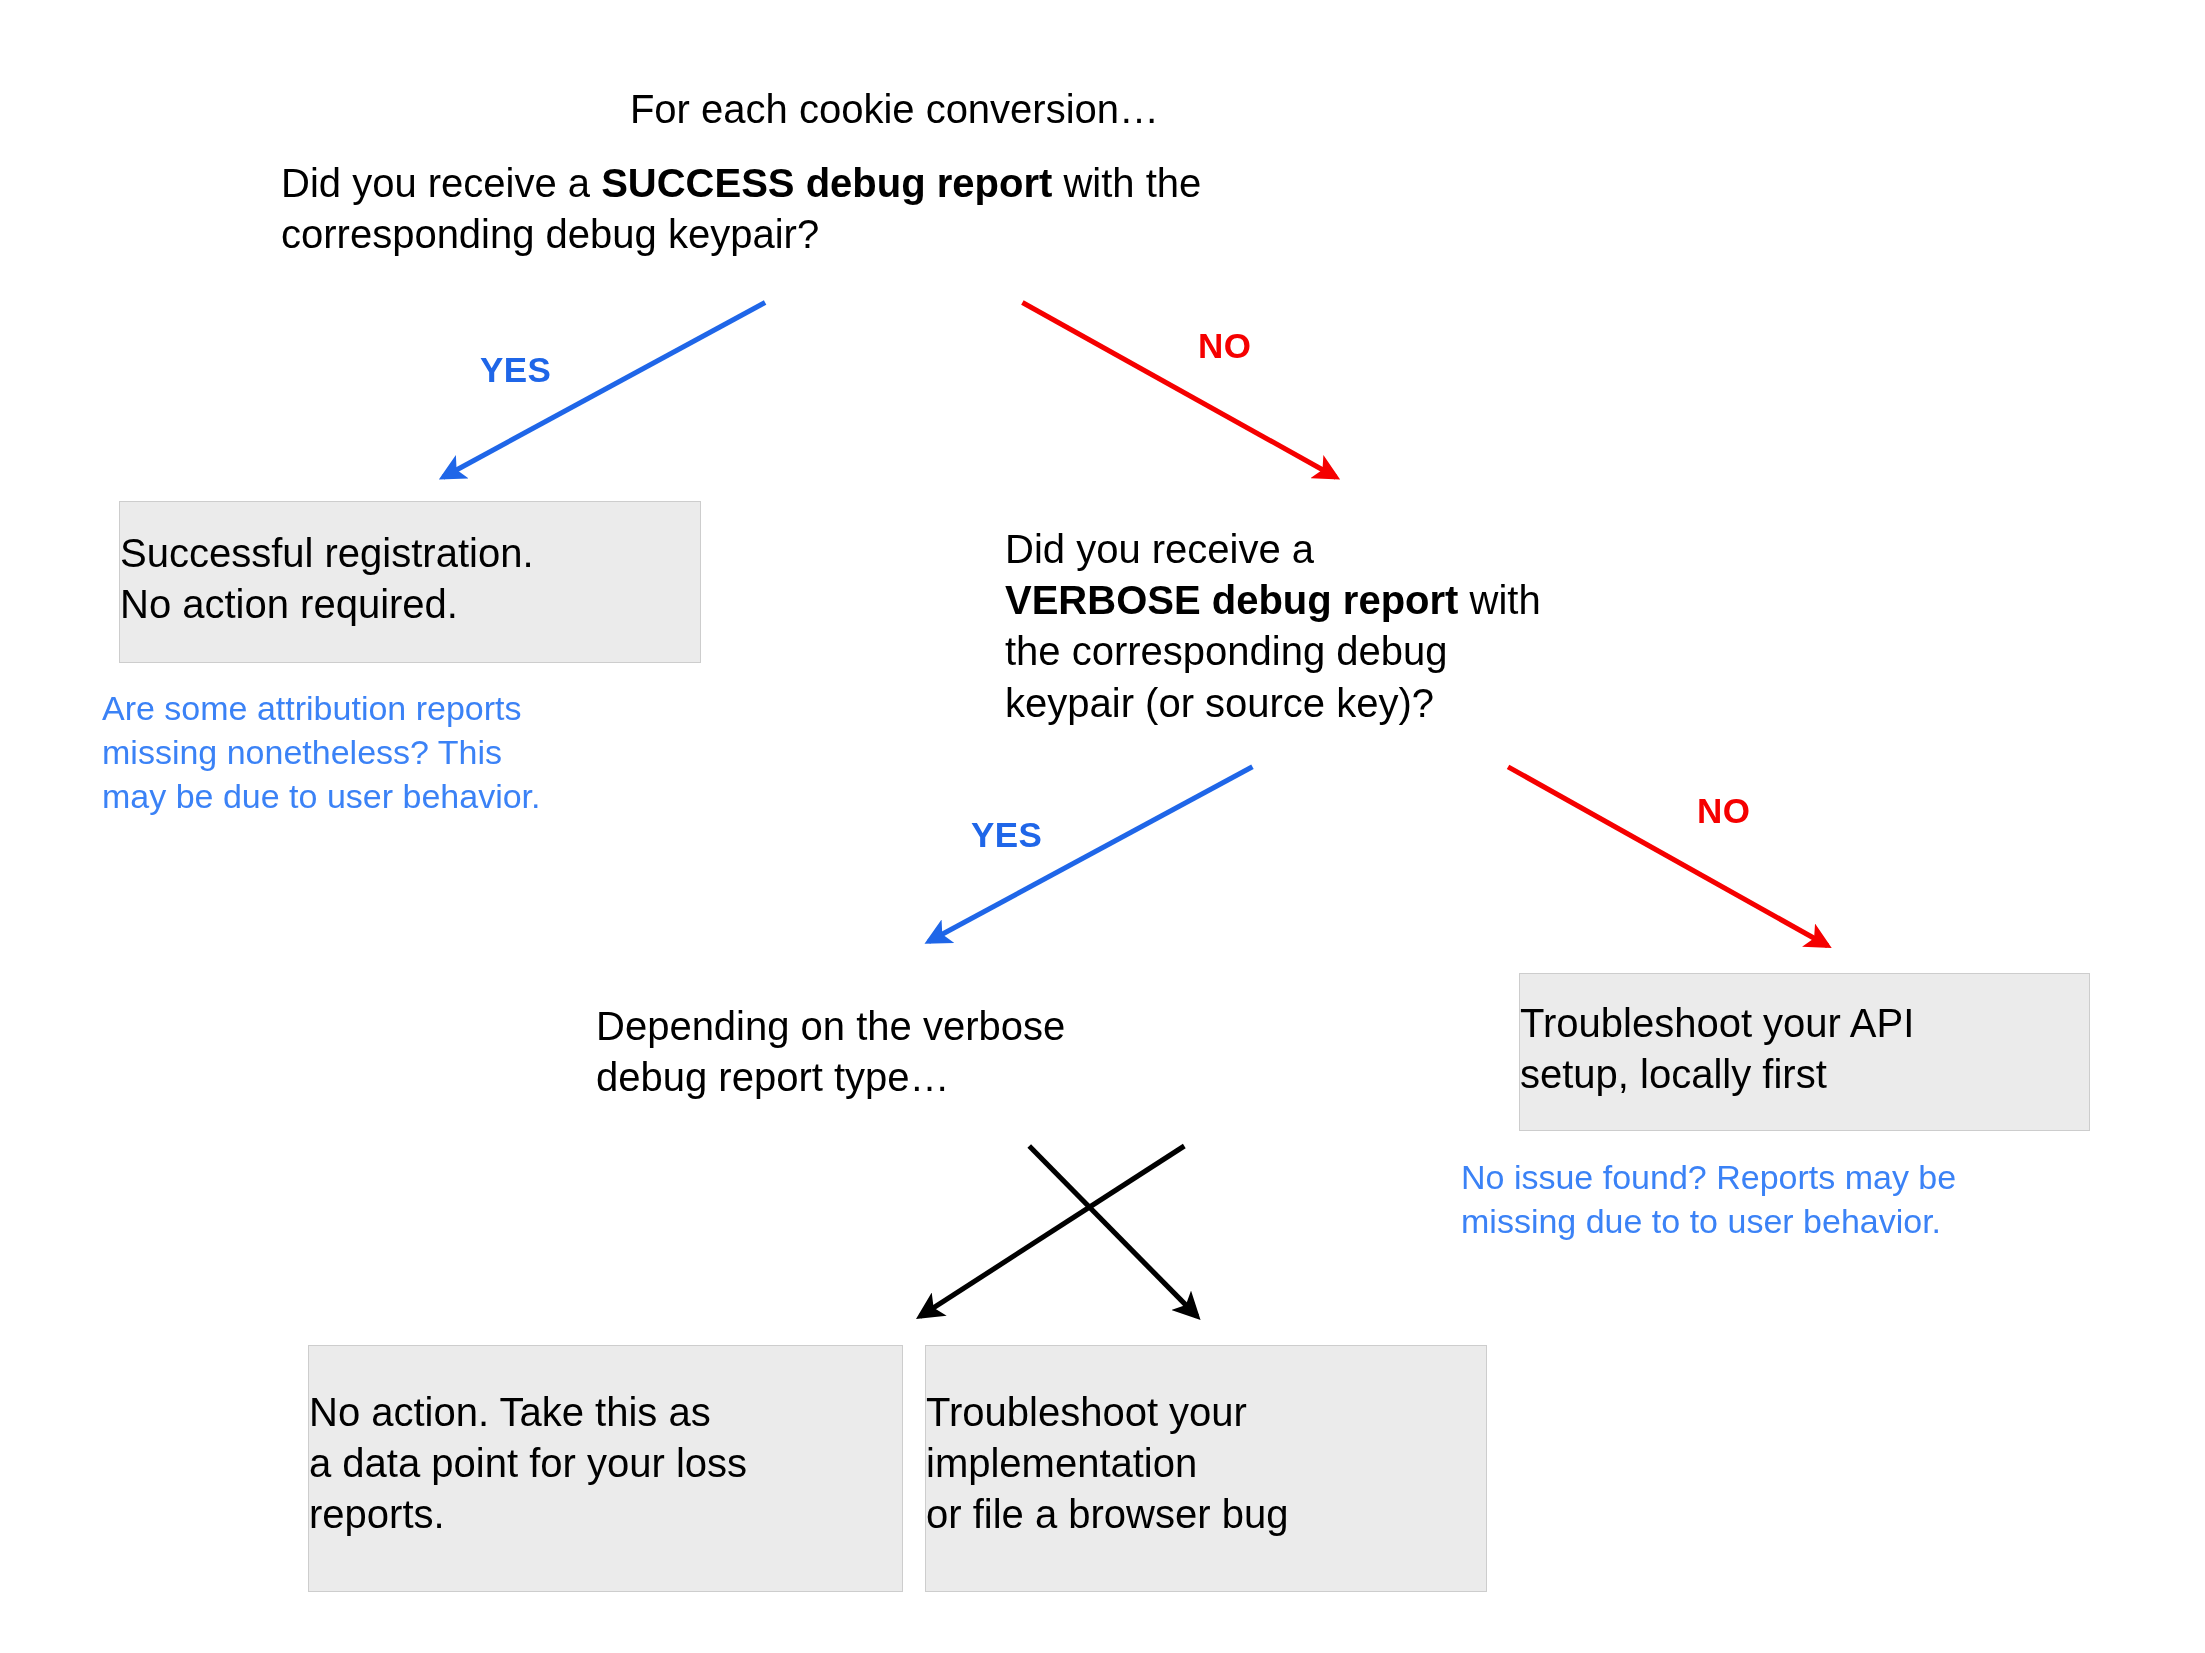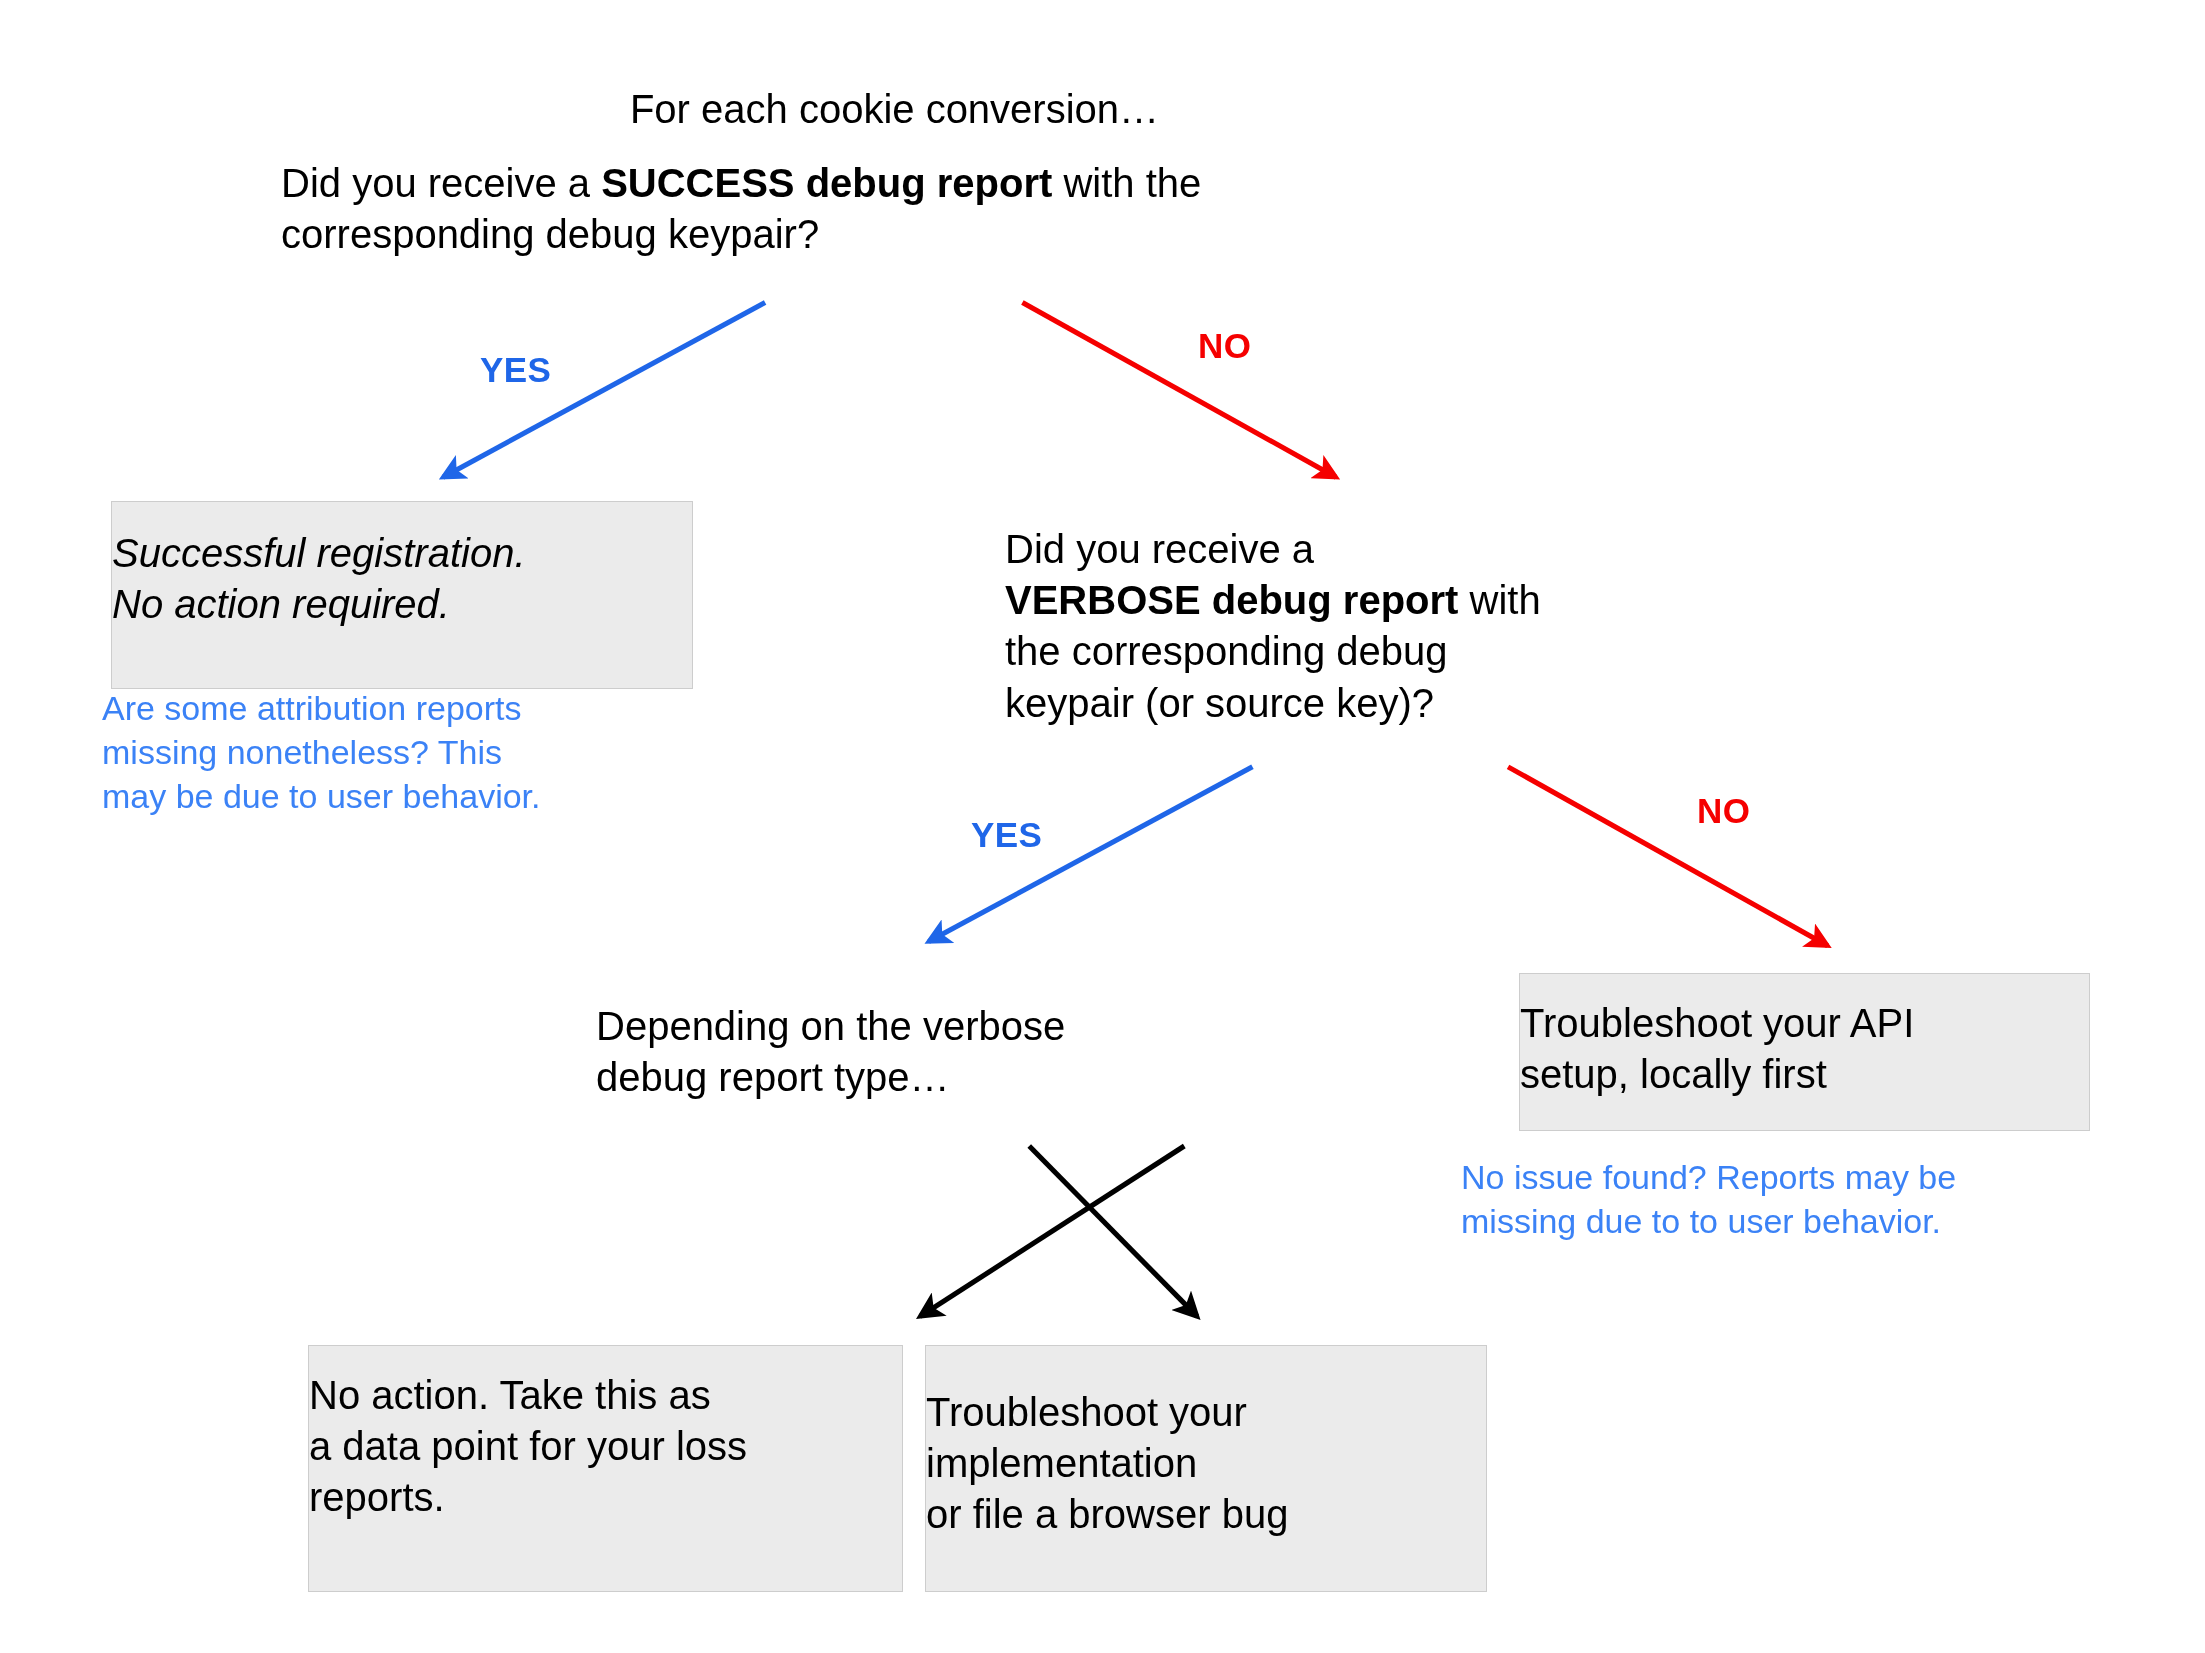--- a/index.html
+++ b/index.html
@@ -107,21 +107,21 @@
   <div class="node plain" style="left:281px; top:158px; width:1227px; height:119px; display:block;">
     <div>
       <span>Did you receive a </span><span class="em">SUCCESS debug report</span><span> with the</span>
     </div>
     <div>corresponding debug keypair?</div>
   </div>
 
   <div class="edge-label yes-label" style="left:480px; top:326px;">YES</div>
   <div class="edge-label no-label" style="left:1198px; top:326px;">NO</div>
 
-  <div class="node box" style="left:111px; top:501px; width:582px; height:188px; display:block; padding-top:25.6px;font-style:italic;">
+  <div class="node box" style="left:119px; top:501px; width:582px; height:162px; display:block; padding-top:25.6px;">
     <div>Successful registration.</div>
     <div>No action required.</div>
   </div>
 
   <div class="node caption" style="left:102px; top:686px; width:596px; height:145px; display:block;">
     <div>Are some attribution reports</div>
     <div>missing nonetheless? This</div>
     <div>may be due to user behavior.</div>
   </div>
 
@@ -145,21 +145,21 @@
   <div class="node caption" style="left:1461px; top:1155px; width:690px; height:102px; display:block;">
     <div>No issue found? Reports may be</div>
     <div>missing due to to user behavior.</div>
   </div>
 
   <div class="node plain" style="left:596px; top:1001px; width:614px; height:111px; display:block;">
     <div>Depending on the verbose</div>
     <div>debug report type…</div>
   </div>
 
-  <div class="node box" style="left:308px; top:1345px; width:595px; height:247px; display:block; padding-top:24px;">
+  <div class="node box" style="left:308px; top:1345px; width:595px; height:247px; display:block; padding-top:41px;">
     <div>No action. Take this as</div>
     <div>a data point for your loss</div>
     <div>reports.</div>
   </div>
 
   <div class="node box" style="left:925px; top:1345px; width:562px; height:247px; display:block; padding-top:41px;">
     <div>Troubleshoot your</div>
     <div>implementation</div>
     <div>or file a browser bug</div>
   </div>

